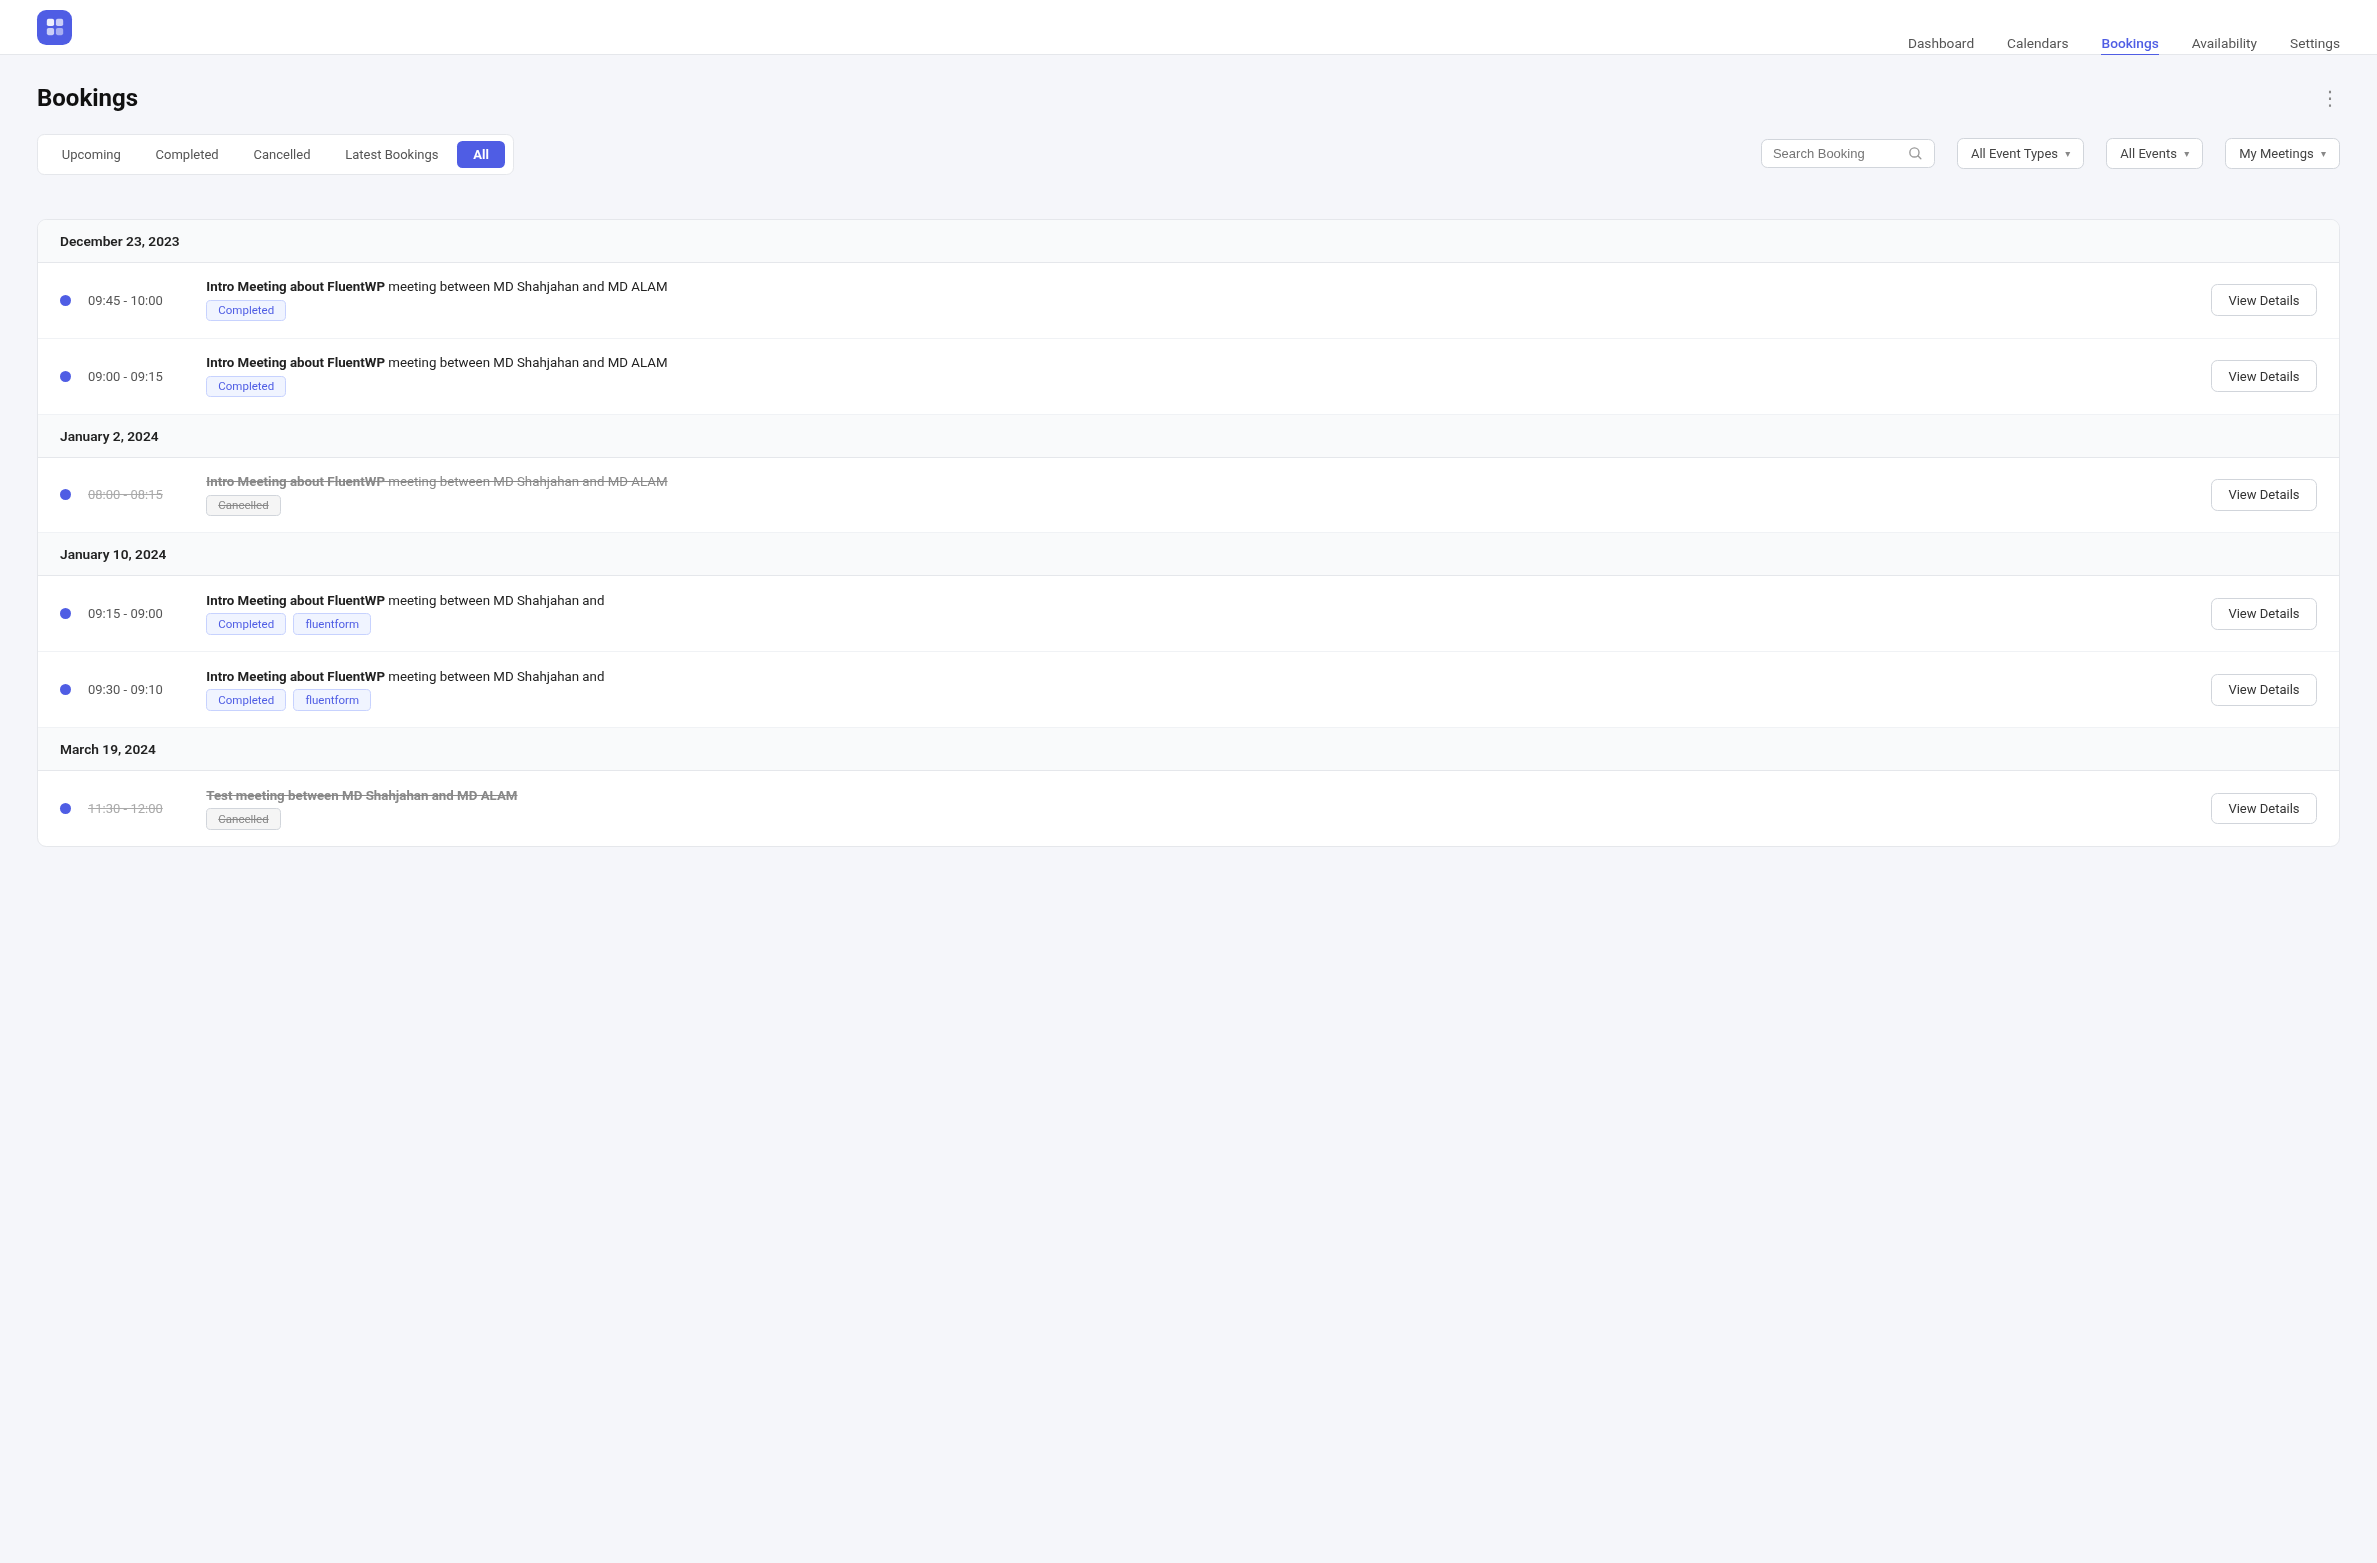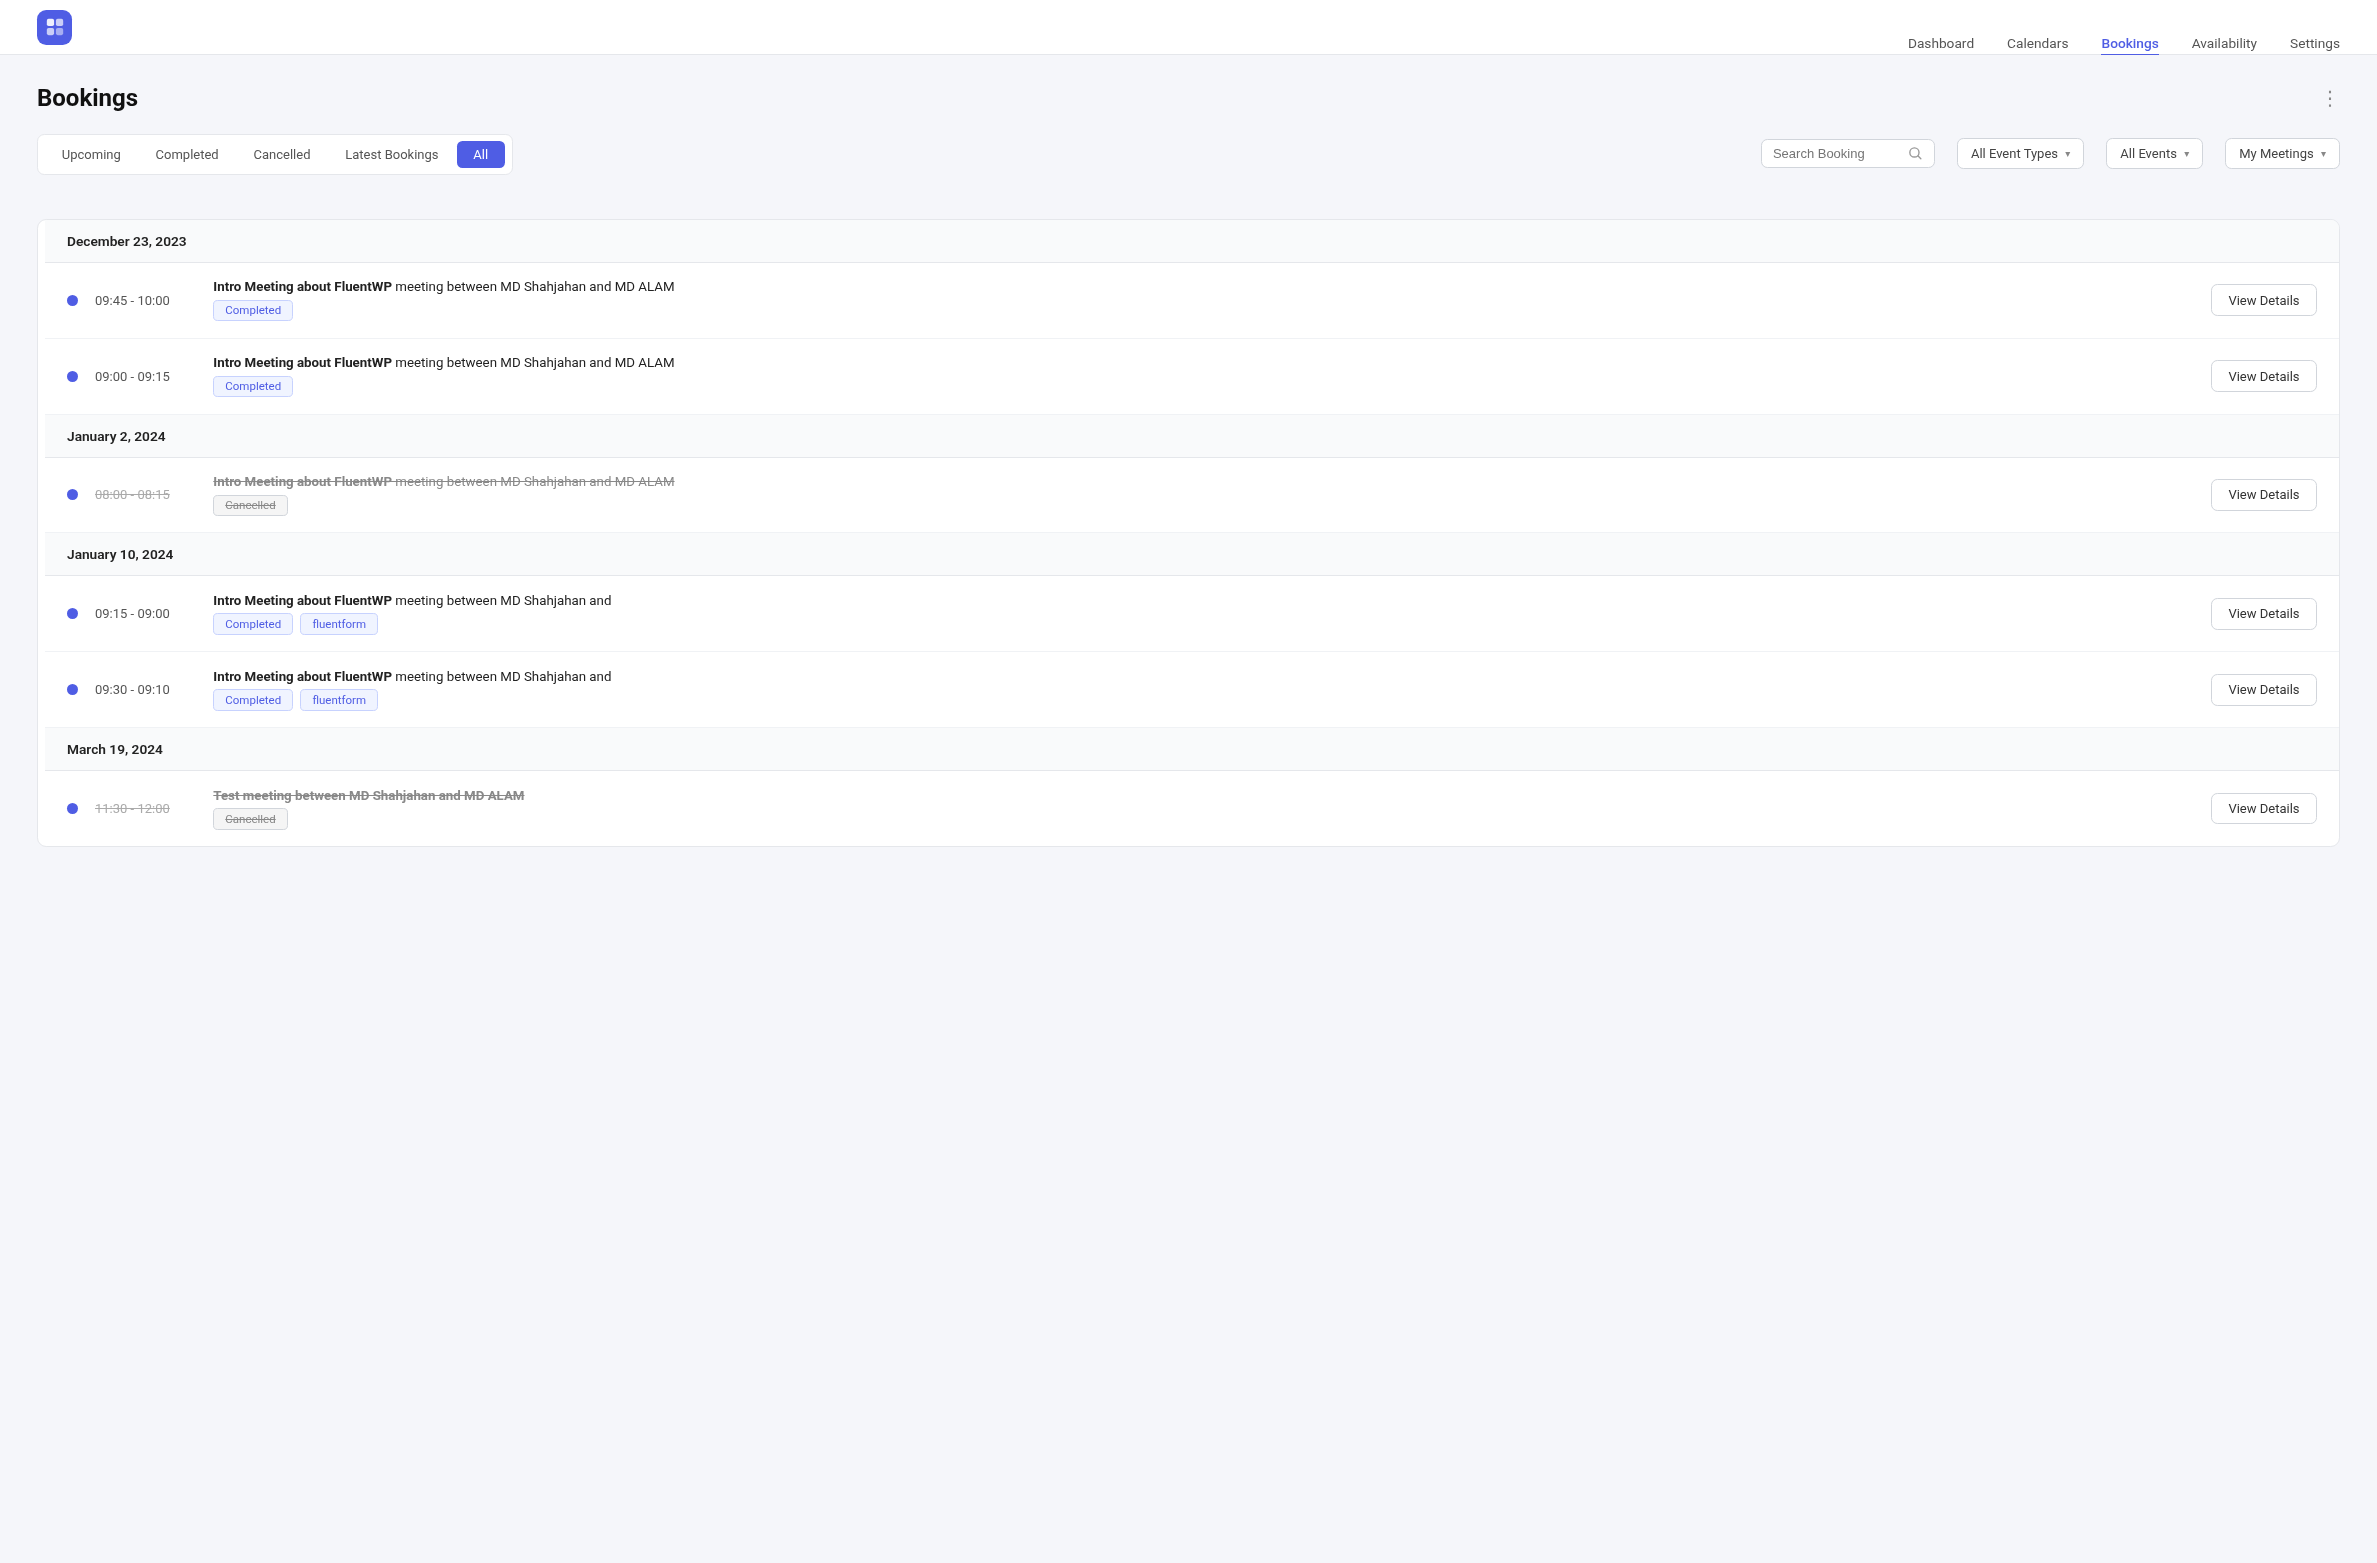--- a/index.html
+++ b/index.html
@@ -90,21 +90,21 @@
       font-size: 13px;
       color: #555;
       cursor: pointer;
       background: transparent;
       border: none;
       font-family: inherit;
     }
     .filter-tab.active {
       background: #4f5de4;
       color: #fff;
-      font-weight: 400;
+      font-weight: 700;
     }
 
     
     .controls-bar {
       display: flex;
       align-items: center;
       gap: 22px;
       margin-bottom: 24px;
     }
     .search-box {
@@ -143,21 +143,20 @@
       font-size: 10px;
       color: #888;
     }
 
     
     .bookings-list {
       background: #fff;
       border: 0.9px solid #e5e7eb;
       border-radius: 9.2px;
       overflow: hidden;
-      padding-left: 7px;
     }
 
     
     .date-group-header {
       padding: 13px 22px;
       background: #f9fafb;
       border-bottom: 0.9px solid #e5e7eb;
       font-size: 13.7px;
       font-weight: 600;
       color: #222;

